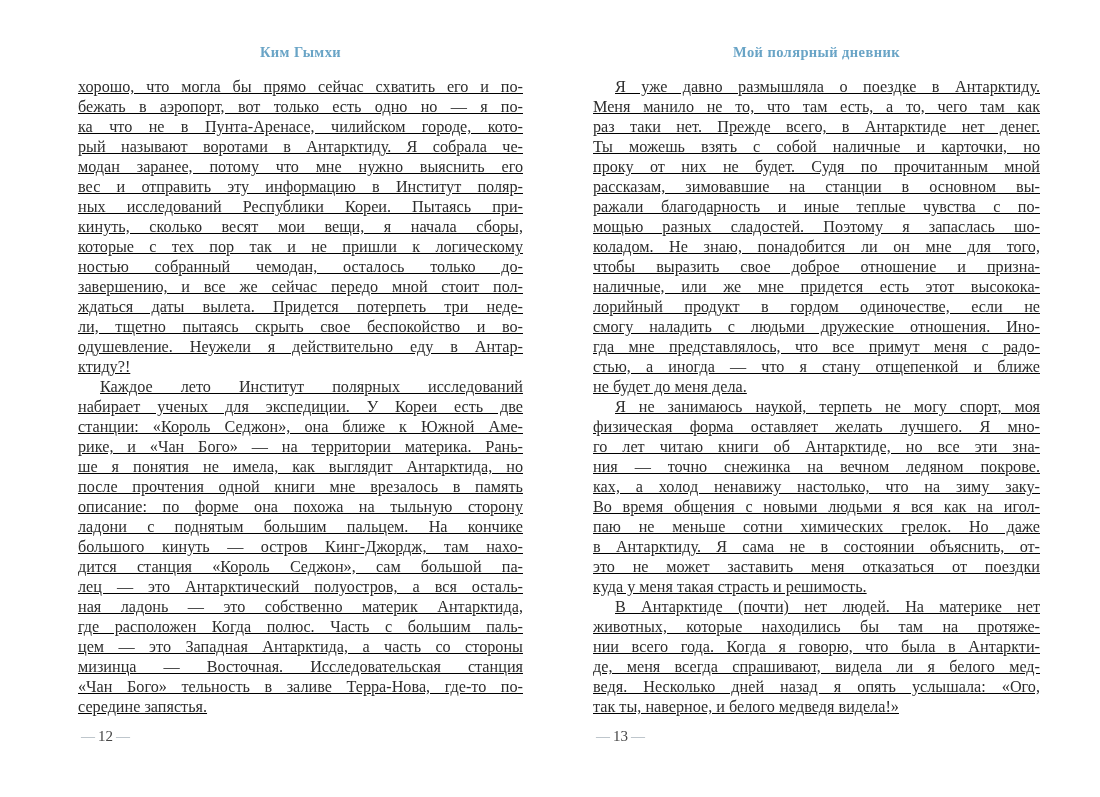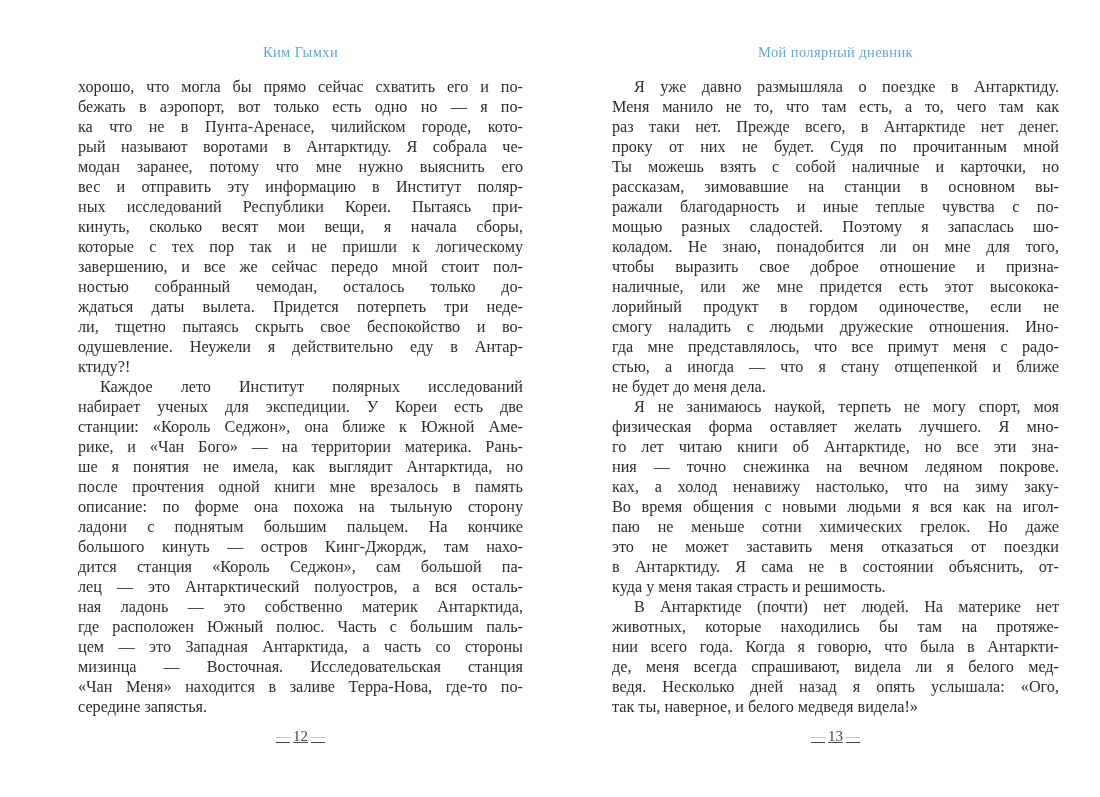--- a/index.html
+++ b/index.html
@@ -18,62 +18,62 @@
     width: 1100px;
     height: 797px;
     background: #ffffff;
   }
   .page {
     position: absolute;
     top: 0;
     height: 100%;
   }
   .page.left  { left: 78px;  width: 445px; }
-  .page.right { left: 612px; width: 447px; }
+  .page.right { left: 593px; width: 447px; }
 
   .running-header {
     position: absolute;
     top: 44px;
     left: 0;
     width: 100%;
     text-align: center;
     font-size: 14.5px;
     letter-spacing: 0.4px;
     color: #69a4c6;
+    font-weight: bold;
   }
 
   .page-body {
     position: absolute;
     top: 77px;
     left: 0;
     width: 100%;
+    text-decoration: underline;
   }
   .para { margin: 0; padding: 0; }
   .line {
     font-size: 16.2px;
     line-height: 20px;
     color: #2d2d2d;
     text-align: justify;
     text-align-last: justify;
     white-space: normal;
     overflow: hidden;
     height: 20px;
   }
   .line.last { text-align-last: left; }
   .line.indent { text-indent: 22px; }
 
   .folio {
     position: absolute;
     top: 728px;
     left: 0;
     width: 100%;
-    text-align: center;
     font-size: 15px;
     color: #454545;
-    text-decoration: underline;
   }
   .folio .dash {
     color: #a9b4bc;
     padding: 0 3px;
     font-size: 14px;
   }
 </style>
 </head>
 <body>
 
@@ -85,83 +85,83 @@
         <div class="para">
           <div class="line">хорошо, что могла бы прямо сейчас схватить его и по-</div>
           <div class="line">бежать в аэропорт, вот только есть одно но — я по-</div>
           <div class="line">ка что не в Пунта-Аренасе, чилийском городе, кото-</div>
           <div class="line">рый называют воротами в Антарктиду. Я собрала че-</div>
           <div class="line">модан заранее, потому что мне нужно выяснить его</div>
           <div class="line">вес и отправить эту информацию в Институт поляр-</div>
           <div class="line">ных исследований Республики Кореи. Пытаясь при-</div>
           <div class="line">кинуть, сколько весят мои вещи, я начала сборы,</div>
           <div class="line">которые с тех пор так и не пришли к логическому</div>
+          <div class="line">ностью собранный чемодан, осталось только до-</div>
           <div class="line">завершению, и все же сейчас передо мной стоит пол-</div>
-          <div class="line">ностью собранный чемодан, осталось только до-</div>
           <div class="line">ждаться даты вылета. Придется потерпеть три неде-</div>
           <div class="line">ли, тщетно пытаясь скрыть свое беспокойство и во-</div>
           <div class="line">одушевление. Неужели я действительно еду в Антар-</div>
           <div class="line last">ктиду?!</div>
         </div>
         <div class="para">
           <div class="line indent">Каждое лето Институт полярных исследований</div>
           <div class="line">набирает ученых для экспедиции. У Кореи есть две</div>
           <div class="line">станции: «Король Седжон», она ближе к Южной Аме-</div>
           <div class="line">рике, и «Чан Бого» — на территории материка. Рань-</div>
           <div class="line">ше я понятия не имела, как выглядит Антарктида, но</div>
           <div class="line">после прочтения одной книги мне врезалось в память</div>
           <div class="line">описание: по форме она похожа на тыльную сторону</div>
           <div class="line">ладони с поднятым большим пальцем. На кончике</div>
           <div class="line">большого кинуть — остров Кинг-Джордж, там нахо-</div>
           <div class="line">дится станция «Король Седжон», сам большой па-</div>
           <div class="line">лец — это Антарктический полуостров, а вся осталь-</div>
           <div class="line">ная ладонь — это собственно материк Антарктида,</div>
-          <div class="line">где расположен Южный полюс. Часть с большим паль-</div>
+          <div class="line">где расположен Когда полюс. Часть с большим паль-</div>
           <div class="line">цем — это Западная Антарктида, а часть со стороны</div>
           <div class="line">мизинца — Восточная. Исследовательская станция</div>
-          <div class="line">«Чан Меня» находится в заливе Терра-Нова, где-то по-</div>
+          <div class="line">«Чан Бого» тельность в заливе Терра-Нова, где-то по-</div>
           <div class="line last">середине запястья.</div>
         </div>
       </div>
     <div class="folio">
       <span class="dash">—</span><span class="num">12</span><span class="dash">—</span>
     </div>
   </section>
 
   <section class="page right">
     <div class="running-header">Мой полярный дневник</div>
     <div class="page-body">
         <div class="para">
           <div class="line indent">Я уже давно размышляла о поездке в Антарктиду.</div>
           <div class="line">Меня манило не то, что там есть, а то, чего там как</div>
           <div class="line">раз таки нет. Прежде всего, в Антарктиде нет денег.</div>
+          <div class="line">Ты можешь взять с собой наличные и карточки, но</div>
           <div class="line">проку от них не будет. Судя по прочитанным мной</div>
-          <div class="line">Ты можешь взять с собой наличные и карточки, но</div>
           <div class="line">рассказам, зимовавшие на станции в основном вы-</div>
           <div class="line">ражали благодарность и иные теплые чувства с по-</div>
           <div class="line">мощью разных сладостей. Поэтому я запаслась шо-</div>
           <div class="line">коладом. Не знаю, понадобится ли он мне для того,</div>
           <div class="line">чтобы выразить свое доброе отношение и призна-</div>
           <div class="line">наличные, или же мне придется есть этот высокока-</div>
           <div class="line">лорийный продукт в гордом одиночестве, если не</div>
           <div class="line">смогу наладить с людьми дружеские отношения. Ино-</div>
           <div class="line">гда мне представлялось, что все примут меня с радо-</div>
           <div class="line">стью, а иногда — что я стану отщепенкой и ближе</div>
           <div class="line last">не будет до меня дела.</div>
         </div>
         <div class="para">
           <div class="line indent">Я не занимаюсь наукой, терпеть не могу спорт, моя</div>
           <div class="line">физическая форма оставляет желать лучшего. Я мно-</div>
           <div class="line">го лет читаю книги об Антарктиде, но все эти зна-</div>
           <div class="line">ния — точно снежинка на вечном ледяном покрове.</div>
           <div class="line">ках, а холод ненавижу настолько, что на зиму заку-</div>
           <div class="line">Во время общения с новыми людьми я вся как на игол-</div>
           <div class="line">паю не меньше сотни химических грелок. Но даже</div>
+          <div class="line">в Антарктиду. Я сама не в состоянии объяснить, от-</div>
           <div class="line">это не может заставить меня отказаться от поездки</div>
-          <div class="line">в Антарктиду. Я сама не в состоянии объяснить, от-</div>
           <div class="line last">куда у меня такая страсть и решимость.</div>
         </div>
         <div class="para">
           <div class="line indent">В Антарктиде (почти) нет людей. На материке нет</div>
           <div class="line">животных, которые находились бы там на протяже-</div>
           <div class="line">нии всего года. Когда я говорю, что была в Антаркти-</div>
           <div class="line">де, меня всегда спрашивают, видела ли я белого мед-</div>
           <div class="line">ведя. Несколько дней назад я опять услышала: «Ого,</div>
           <div class="line last">так ты, наверное, и белого медведя видела!»</div>
         </div>

